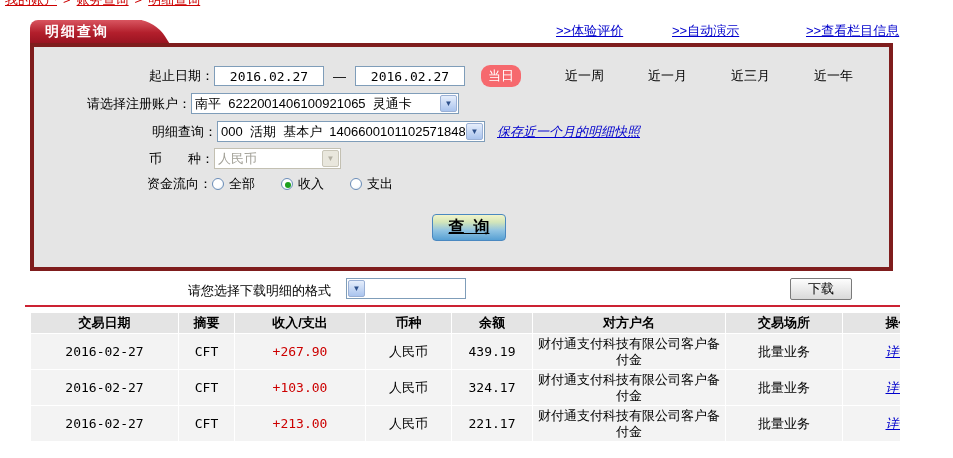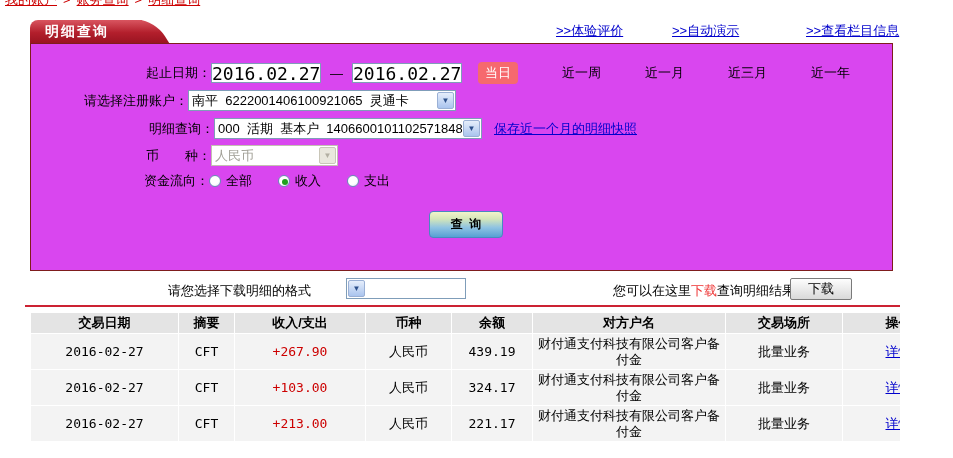--- a/index.html
+++ b/index.html
@@ -20,61 +20,61 @@
          background:linear-gradient(180deg,#d95560 0%,#b31f2c 55%,#9a1421 100%);
          transform:skewX(32deg); border-radius:0 16px 0 0; }
   .tab-text { position:relative; z-index:2; display:block; color:#fff; font-weight:bold;
          font-size:14px; line-height:23px; padding-left:15px; letter-spacing:2px; }
 
   
   .hlink { position:absolute; top:22px; color:#0000cc; text-decoration:underline; cursor:pointer; white-space:nowrap; }
 
   
   .form-box { position:absolute; left:30px; top:43px; width:863px; height:228px;
-              border:1px solid #7f1d1d; background:#d946ef; }
+              border:4px solid #7f1d1d; background:#e5e5e5; }
   .frow { position:absolute; left:0; display:flex; align-items:center; white-space:nowrap; }
   .flabel { display:inline-block; text-align:right; }
   .w180 { width:180px; } .w157 { width:157px; } .w183 { width:183px; } .w178 { width:178px; }
 
   .date-input { width:110px; height:20px; border:1px solid #7f9db9; text-align:center;
-                font-family:"DejaVu Sans Mono","Liberation Mono",monospace; font-size:18px; color:#000; background:#fff; }
+                font-family:"DejaVu Sans Mono","Liberation Mono",monospace; font-size:13px; color:#000; background:#fff; }
   .dash { margin:0 9px; }
 
   .today-btn { display:inline-block; margin-left:16px; background:#f6696e; color:#fff;
-               padding:2px 7px; border-radius:4px; cursor:pointer; }
+               padding:2px 7px; border-radius:9px; cursor:pointer; }
   .qrange { margin-left:44px; cursor:pointer; }
 
   .xpselect { display:inline-flex; align-items:center; height:21px; border:1px solid #7f9db9;
               background:#fff; position:relative; cursor:pointer; }
   .sel-text { flex:1; padding:0 3px; white-space:pre; overflow:hidden; }
   .sel-arrow { width:17px; height:17px; margin:1px; background:linear-gradient(180deg,#e6eefb,#aac4ee);
                border:1px solid #9ab0d5; border-radius:2px; color:#2c4f8a; font-size:8px;
                display:flex; align-items:center; justify-content:center; }
   .xpselect.disabled { border-color:#c3c0b2; cursor:default; }
   .xpselect.disabled .sel-text { color:#a2a097; }
   .xpselect.disabled .sel-arrow { background:#e9e7dd; border-color:#c9c6b8; color:#b2afa2; }
 
-  .blink { color:#0000cc; text-decoration:underline; cursor:pointer; }
+  .blink { color:#0000cc; text-decoration:underline; cursor:pointer;font-style:italic; }
   .snapshot { margin-left:12px; }
 
   .radio { display:inline-block; width:12px; height:12px; border:1px solid #6a8db8; border-radius:50%;
            background:radial-gradient(circle at 35% 30%, #ffffff 55%, #d8e4ee); position:relative;
            vertical-align:-2px; cursor:pointer; }
   .radio.checked::after { content:""; position:absolute; left:3px; top:3px; width:6px; height:6px;
            border-radius:50%; background:#1ea01e; }
   .rlabel { margin-left:5px; }
   .rgap { margin-left:26px; }
 
   .query-btn { position:absolute; left:398px; top:167px; width:74px; height:27px;
                background:linear-gradient(180deg,#f2f4ca 0%,#d4e6b9 28%,#8fc3e2 62%,#57a0d4 100%);
-               border:1px solid #4a88c0; border-radius:4px; font-size:12px; font-weight:bold;
-               color:#000; white-space:pre; cursor:pointer; font-family:"Liberation Sans","DejaVu Sans",sans-serif; }
-
-  
-  .dl-label { position:absolute; left:168px; top:282px; }
+               border:1px solid #4a88c0; border-radius:4px; font-size:16px; font-weight:bold;
+               color:#000; white-space:pre; cursor:pointer; font-family:"Liberation Sans","DejaVu Sans",sans-serif;text-decoration:underline; }
+
+  
+  .dl-label { position:absolute; left:188px; top:282px; }
   .dl-select { position:absolute; left:346px; top:278px; width:120px; }
   .dl-hint { position:absolute; left:613px; top:282px; white-space:nowrap; }
   .dl-hint .hot { color:#ee3333; }
   .dl-btn { position:absolute; left:790px; top:278px; width:62px; height:22px;
             background:linear-gradient(180deg,#fdfdfd,#d9d9d9); border:1px solid #7a7a7a;
             border-radius:2px; font-size:13px; cursor:pointer; font-family:"Liberation Sans","DejaVu Sans",sans-serif; }
 
   .red-line { position:absolute; left:25px; top:305px; width:926px; height:2px; background:#cc2233; }
 
   
@@ -153,21 +153,20 @@
       <span class="rlabel">支出</span>
     </div>
 
     <button class="query-btn">查  询</button>
   </div>
 
   <span class="dl-label">请您选择下载明细的格式</span>
   <div class="xpselect dl-select">
     <span class="sel-arrow">▼</span>
   </div>
-  <span class="dl-hint"><span>您可以在这里</span><span class="hot">下载</span><span>查询明细结果</span></span>
   <button class="dl-btn">下载</button>
 
   <div class="red-line"></div>
 
   <table class="result-table">
     <colgroup>
       <col style="width:147px">
         <col style="width:55px">
         <col style="width:130px">
         <col style="width:85px">

